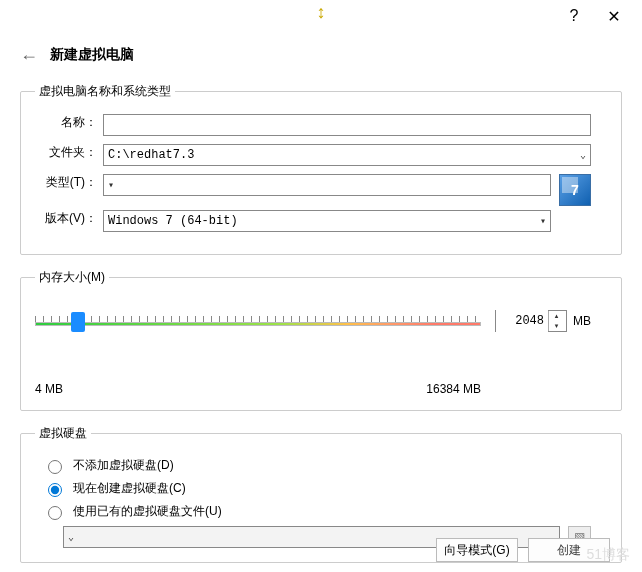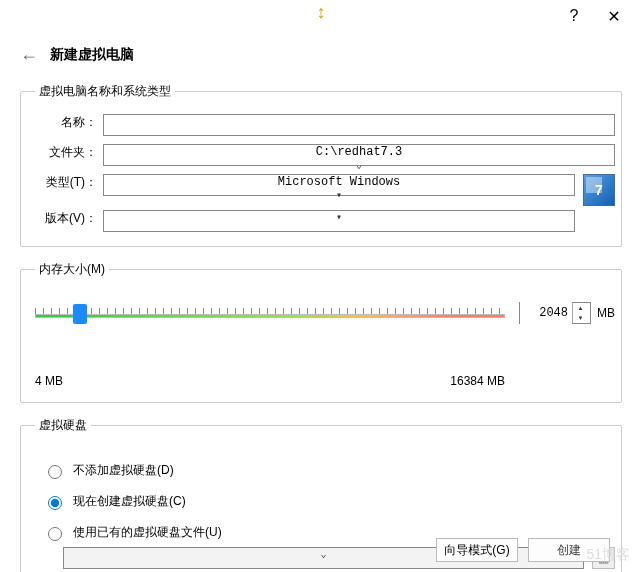--- a/index.html
+++ b/index.html
@@ -53,32 +53,32 @@
     font-size: 14px;
     font-weight: bold;
   }
   .content {
     padding: 0 20px;
   }
   fieldset.group {
     border: 1px solid #ccc;
     border-radius: 2px;
     margin: 0 0 14px 0;
-    padding: 14px 6px 14px 14px;
+    padding: 14px 30px 14px 14px;
   }
   fieldset.group > legend {
     padding: 0 4px;
     font-size: 12px;
   }
   .row {
     display: flex;
     align-items: flex-start;
     margin-bottom: 8px;
   }
-  .row:last-child { margin-bottom: 0; }
+  .row:last-child { margin-bottom: 8px; }
   .row label.fl {
     width: 68px;
     text-align: right;
     padding-right: 6px;
   }
   .row .field {
     flex: 1;
   }
   input[type=text], select, .combo {
     width: 100%;
@@ -86,21 +86,20 @@
     border: 1px solid #888;
     font-family: "NSimSun","SimSun","Courier New", monospace;
     font-size: 12px;
     padding: 0 4px;
   }
   .combo {
     display: flex;
     align-items: center;
     justify-content: space-between;
     background: #fff;
-    flex-direction: column;
   }
   .combo .arrow { font-size: 10px; color:#333; }
   .os-icon {
     width: 32px;
     height: 32px;
     margin-left: 8px;
     background: linear-gradient(135deg,#5aa0e6,#1060b0);
     border:1px solid #3a6ea5;
     display:flex;
     align-items:center;
@@ -177,21 +176,21 @@
     font-size:7px;
     line-height:10px;
     text-align:center;
     color:#333;
     cursor:pointer;
   }
   .radio-row{
     display:flex;
     align-items:center;
     gap:8px;
-    margin:14px 0 6px 8px;
+    margin:1px 0 6px 8px;
   }
   .radio-row input[type=radio]{
     width:14px;height:14px;
   }
   .radio-row.selected input[type=radio]{
     accent-color:#0078d7;
   }
   .disk-file {
     margin:6px 0 0 28px;
     display:flex;
@@ -278,33 +277,33 @@
           <span>C:\redhat7.3</span>
           <span class="arrow">⌄</span>
         </div>
       </div>
     </div>
 
     <div class="row">
       <label class="fl">类型(T)：</label>
       <div class="type-stack">
         <div class="combo">
-          <span>Microsoft Windows</span>
           <span class="arrow">▾</span>
         </div>
       </div>
       <div class="os-icon">
         <span>7</span>
       </div>
     </div>
 
     <div class="row" style="margin-top:-4px;">
       <label class="fl">版本(V)：</label>
       <div class="field" style="margin-right:40px;">
         <div class="combo">
+          <span>Windows 7 (64-bit)</span>
           <span class="arrow">▾</span>
         </div>
       </div>
     </div>
   </fieldset>
 
   <fieldset class="group">
     <legend>内存大小(M)</legend>
     <div class="mem-flex">
       <div class="slider-col">

